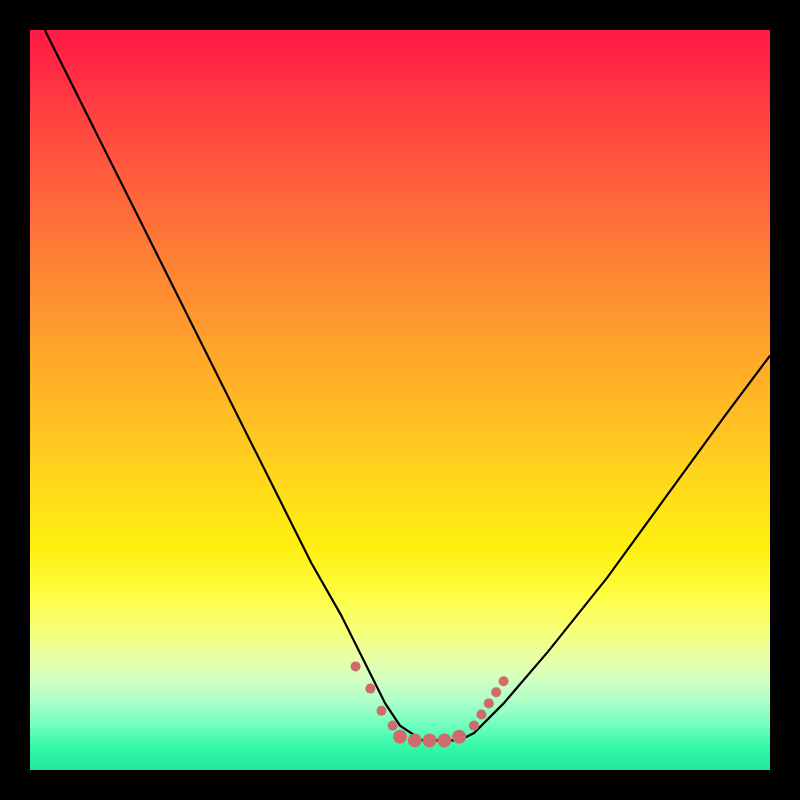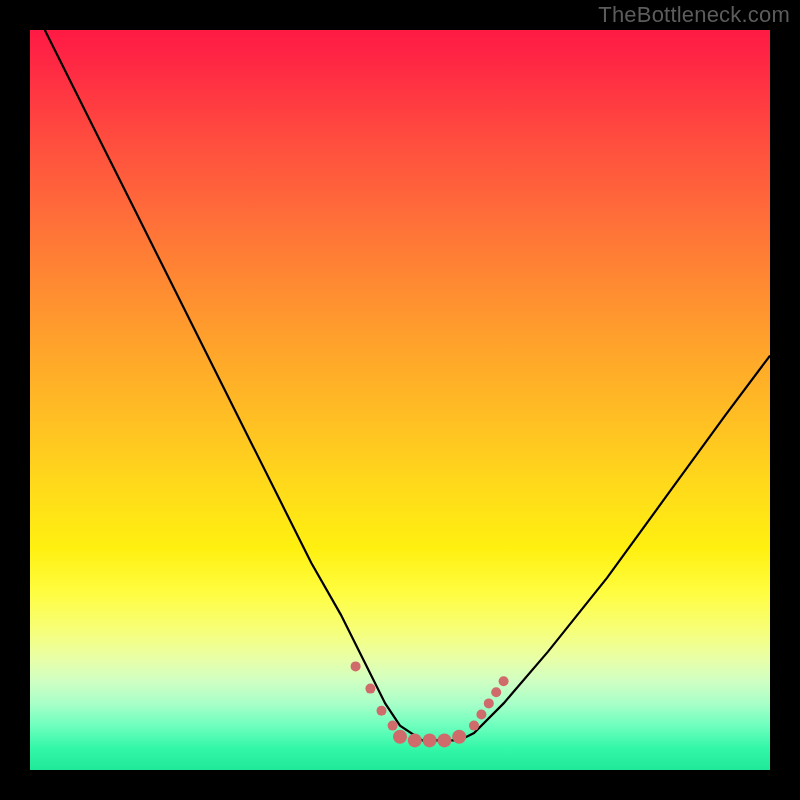--- a/index.html
+++ b/index.html
@@ -81,21 +81,20 @@
     width: 740px;
     height: 740px;
     z-index: 3;
   }
 </style>
 </head>
 <body>
 
 <div class="frame">
 
-  <div class="watermark">TheBottleneck.com</div>
 
   <div class="plot">
     <div class="gradient"></div>
 
     <svg class="curve" viewBox="0 0 740 740" preserveAspectRatio="none">
       <path id="curve-path" d="M14.8 0.0 L44.4 59.2 L74.0 118.4 L103.6 177.6 L133.2 236.8 L162.8 296.0 L192.4 355.2 L222.0 414.4 L251.6 473.6 L281.2 532.8 L310.8 584.6 L333.0 629.0 L355.2 673.4 L370.0 695.6 L392.2 710.4 L414.4 710.4 L429.2 710.4 L444.0 703.0 L473.6 673.4 L518.0 621.6 L577.2 547.6 L636.4 466.2 L695.6 384.8 L740.0 325.6" fill="none" stroke="#000" stroke-width="2.2"></path>
     </svg>
 
     <svg class="markers" viewBox="0 0 740 740" preserveAspectRatio="none">
       <g id="marker-group">

